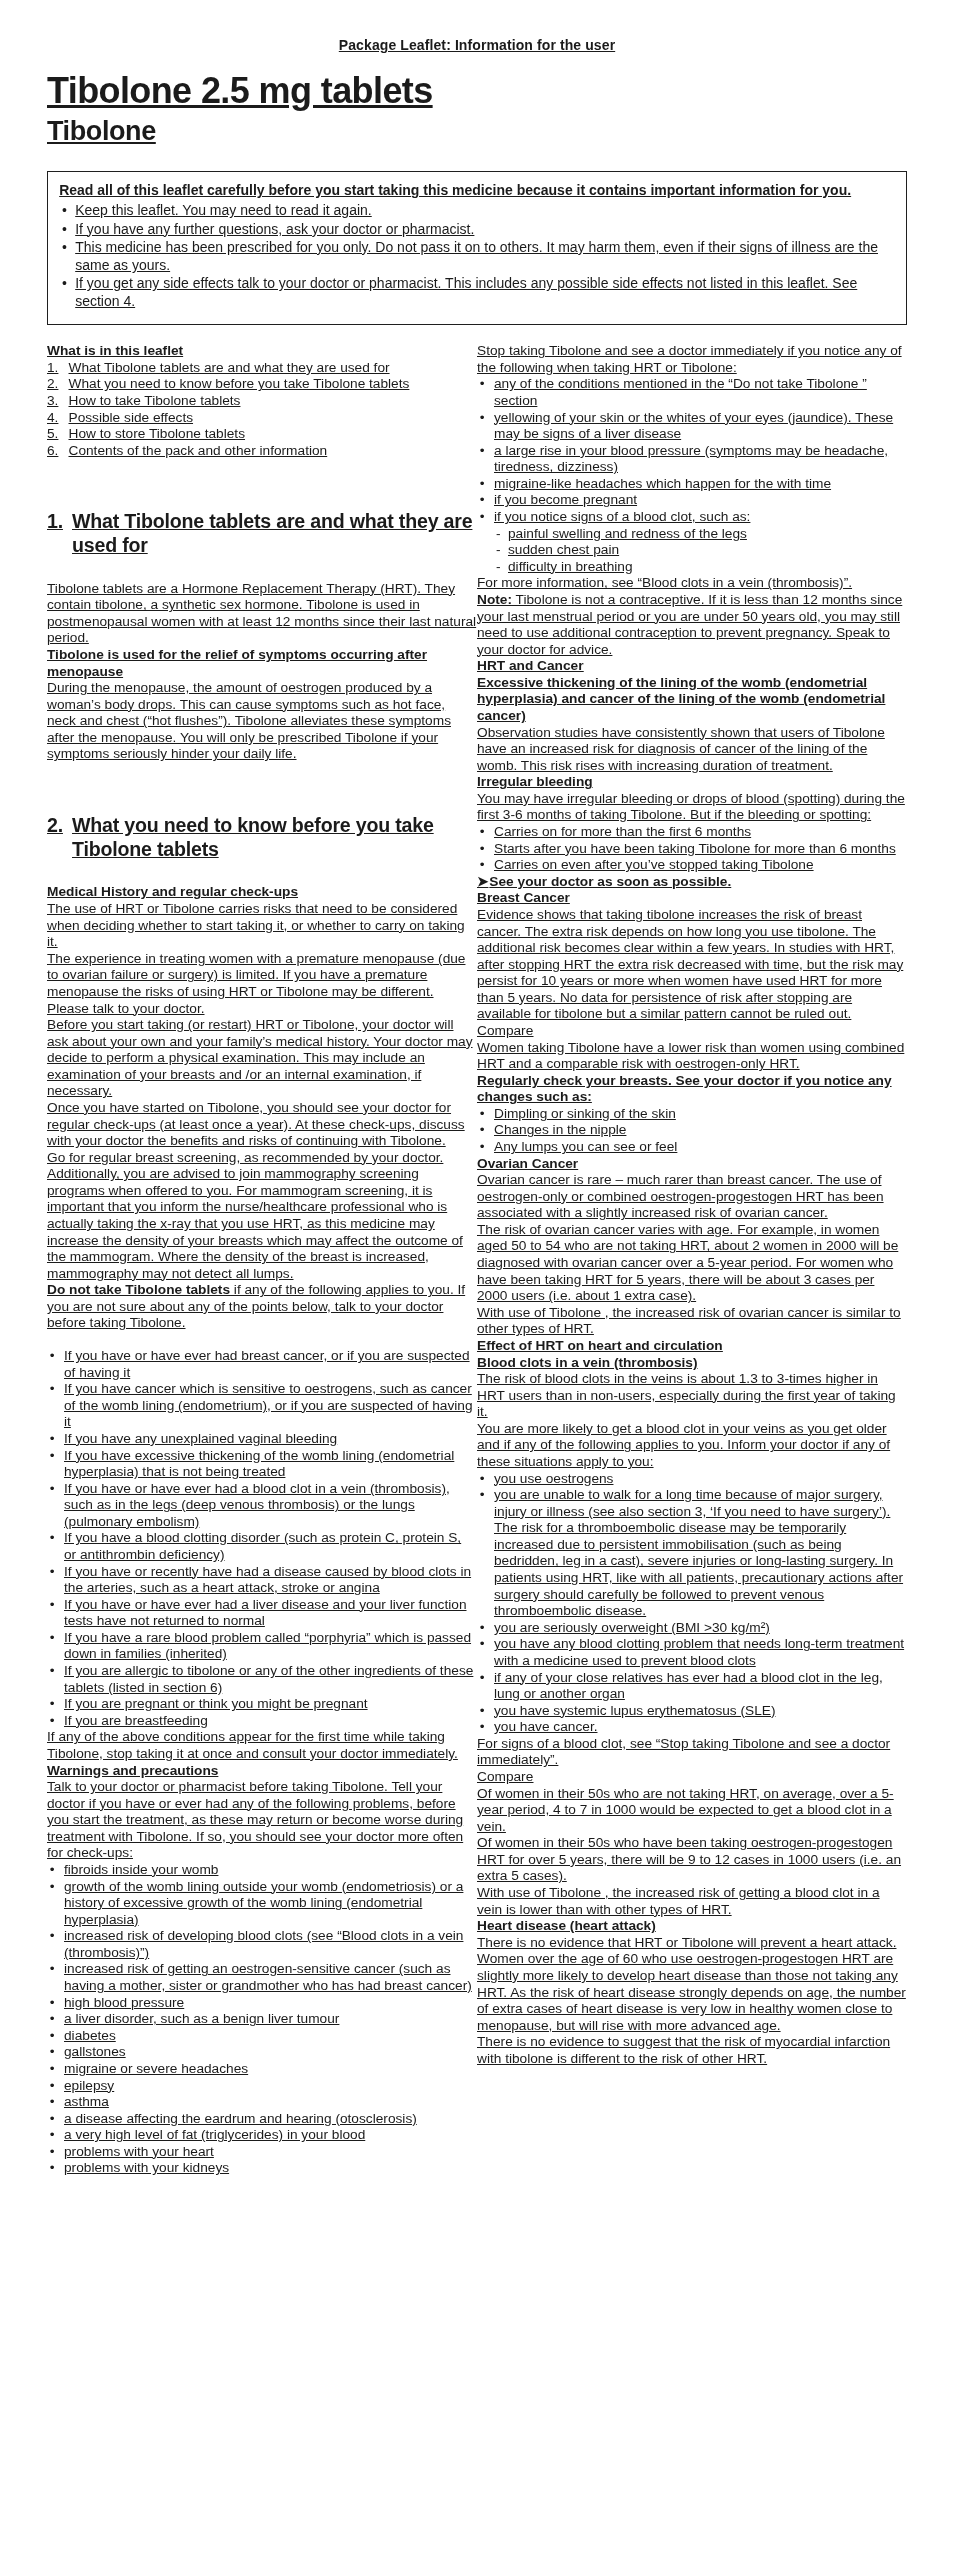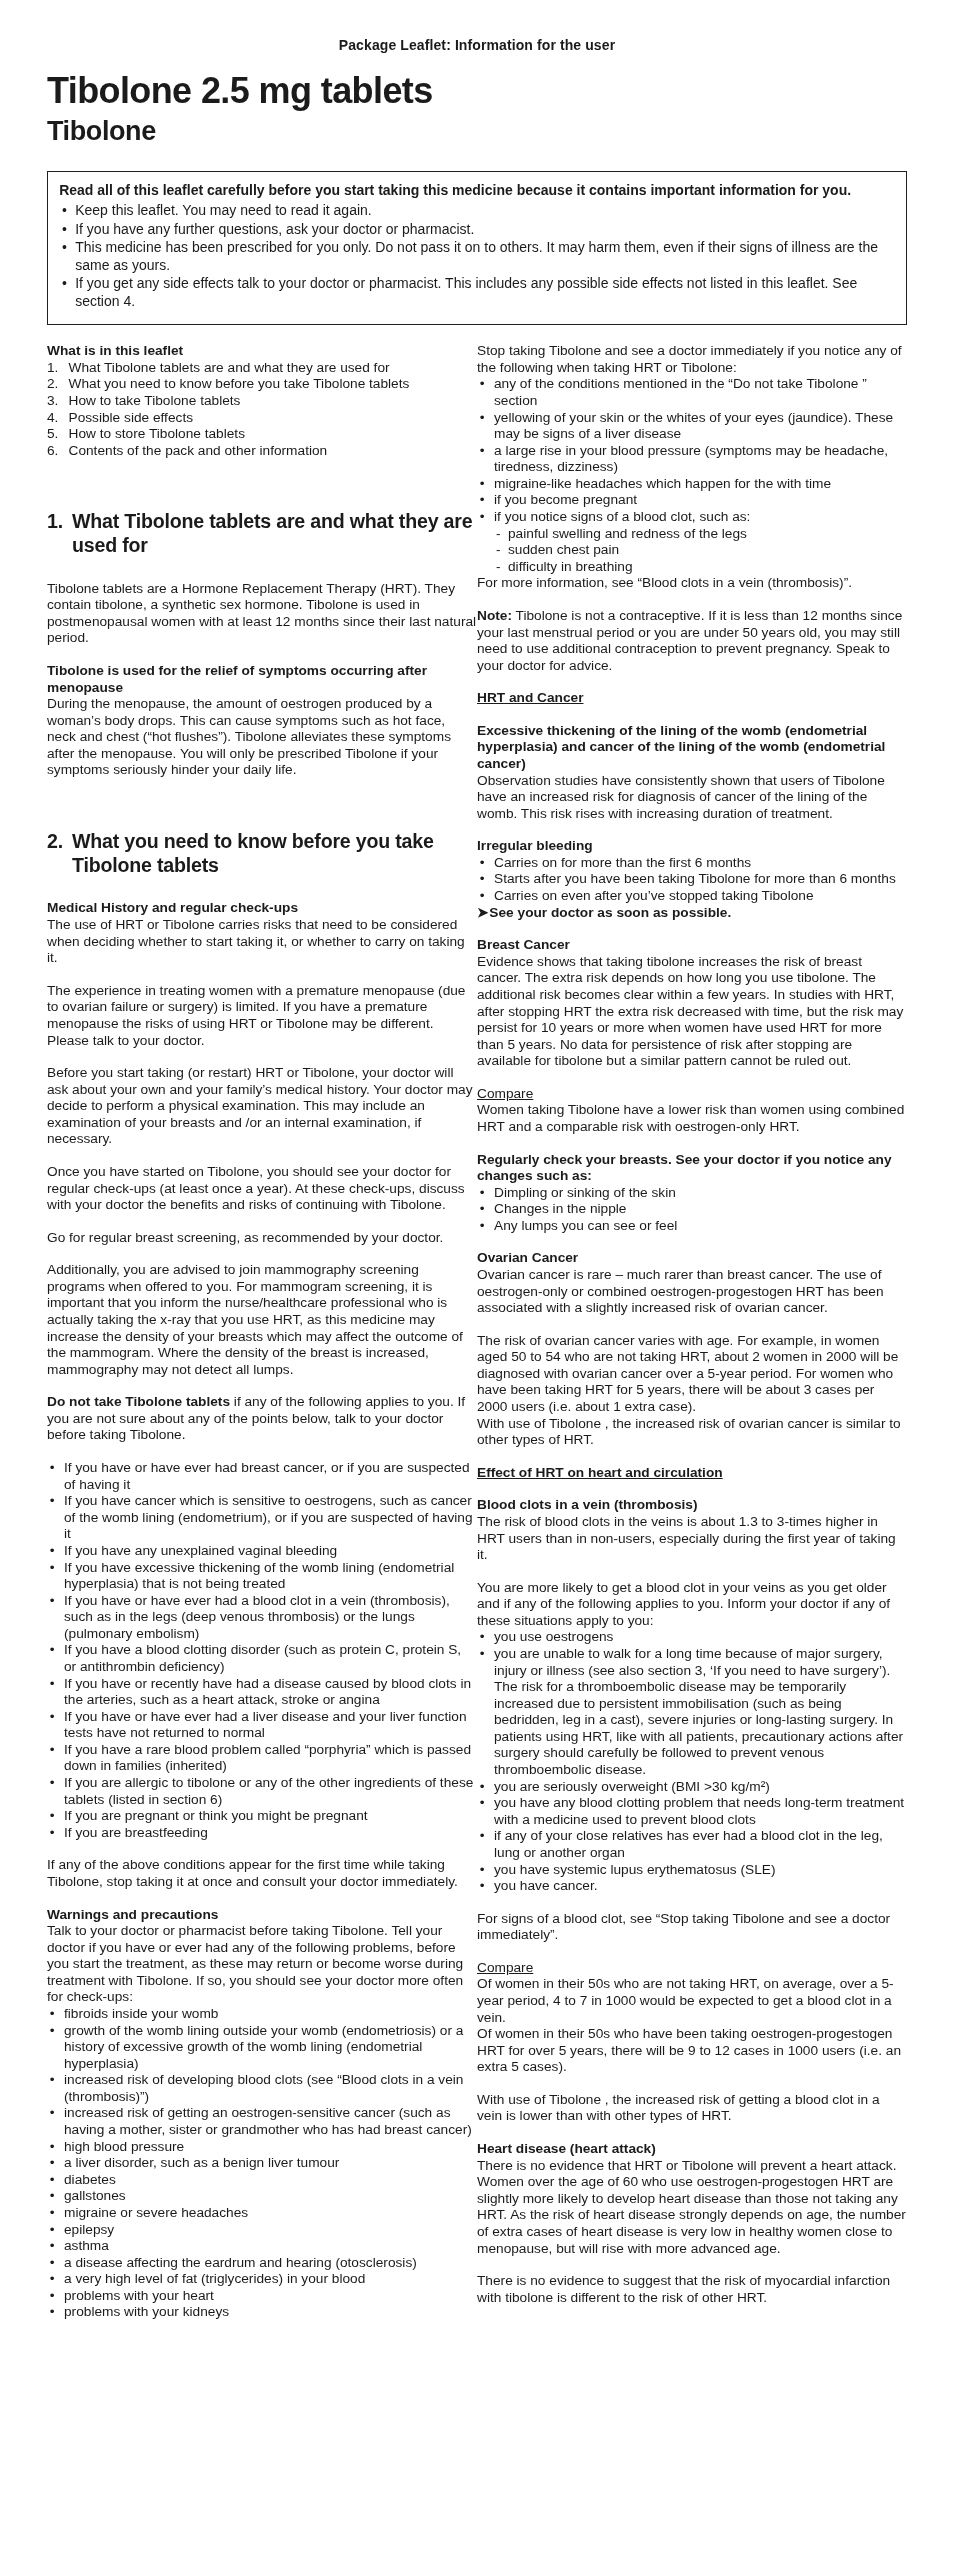--- a/index.html
+++ b/index.html
@@ -2,39 +2,39 @@
 <html style="font-size:15px"><head>
 <meta charset="utf-8">
 <style>
   html,body { margin:0; padding:0; background:#ffffff; }
   body {
     width:954px; height:2576px; overflow:hidden;
     color:#1b1b1b;
     font-family:"Liberation Sans", sans-serif;
     -webkit-font-smoothing:antialiased;
   }
-  .page { box-sizing:border-box; width:954px; height:2268px; padding:37px 47px 0 47px; }
+  .page { box-sizing:border-box; width:954px; height:2268px; padding:37px 47px 0 47px;text-decoration:underline; }
 
   .kicker { text-align:center; font-weight:bold; font-size:14px; letter-spacing:0.1px; }
   .title  { font-size:36px; font-weight:bold; margin-top:18.7px; letter-spacing:-0.6px; line-height:1.05; }
   .subtitle { font-size:27px; font-weight:bold; margin-top:6.5px; letter-spacing:-0.4px; }
 
   .intro-box {
     border:1.9px solid #1f1f1f; margin-top:24px; padding:9.4px 13px 13px 11.2px;
     font-size:14px; line-height:1.3;
   }
   .intro-box .box-heading { font-weight:bold; }
   .intro-box ul { margin:1.9px 0 0 0; padding:0; list-style:none; }
   .intro-box li { position:relative; padding-left:16px; }
   .intro-box li::before { content:"•"; position:absolute; left:2.8px; }
 
   .columns { display:flex; margin-top:18.7px; }
   .col { flex:1 1 0; min-width:0; font-size:13.7px; line-height:1.21; }
 
-  .blk { margin-top:16px; }
+  .blk { }
   .blk.tight { margin-top:0; }
   .col > .blk:first-child { margin-top:0; }
 
   .bold-heading { font-weight:bold; }
   .underlined-heading { font-weight:bold; text-decoration:underline; }
   .compare-label { text-decoration:underline; }
 
   .section-heading {
     display:flex; font-weight:bold; font-size:19.6px; line-height:1.2;
     margin-top:51px; margin-bottom:23.4px; letter-spacing:-0.2px;
@@ -176,20 +176,21 @@
             <li class="sub">sudden chest pain</li>
             <li class="sub">difficulty in breathing</li>
           </ul>
         </div>
         <div class="blk para tight"><span>For more information, see “Blood clots in a vein (thrombosis)”.</span></div>
         <div class="blk para"><span class="lead">Note:</span><span> Tibolone is not a contraceptive. If it is less than 12 months since your last menstrual period or you are under 50 years old, you may still need to use additional contraception to prevent pregnancy. Speak to your doctor for advice.</span></div>
         <div class="blk underlined-heading">HRT and Cancer</div>
         <div class="blk bold-heading">Excessive thickening of the lining of the womb (endometrial hyperplasia) and cancer of the lining of the womb (endometrial cancer)</div>
         <div class="blk para tight"><span>Observation studies have consistently shown that users of Tibolone have an increased risk for diagnosis of cancer of the lining of the womb. This risk rises with increasing duration of treatment.</span></div>
         <div class="blk bold-heading">Irregular bleeding</div>
+        <div class="blk para tight"><span>You may have irregular bleeding or drops of blood (spotting) during the first 3-6 months of taking Tibolone. But if the bleeding or spotting:</span></div>
         <div class="blk tight">
           <ul class="bullet-list tight">
             <li>Carries on for more than the first 6 months</li>
             <li>Starts after you have been taking Tibolone for more than 6 months</li>
             <li>Carries on even after you’ve stopped taking Tibolone</li>
           </ul>
         </div>
         <div class="blk arrow-line tight">
           <span class="arrow">➤</span>
           <span>See your doctor as soon as possible.</span>

